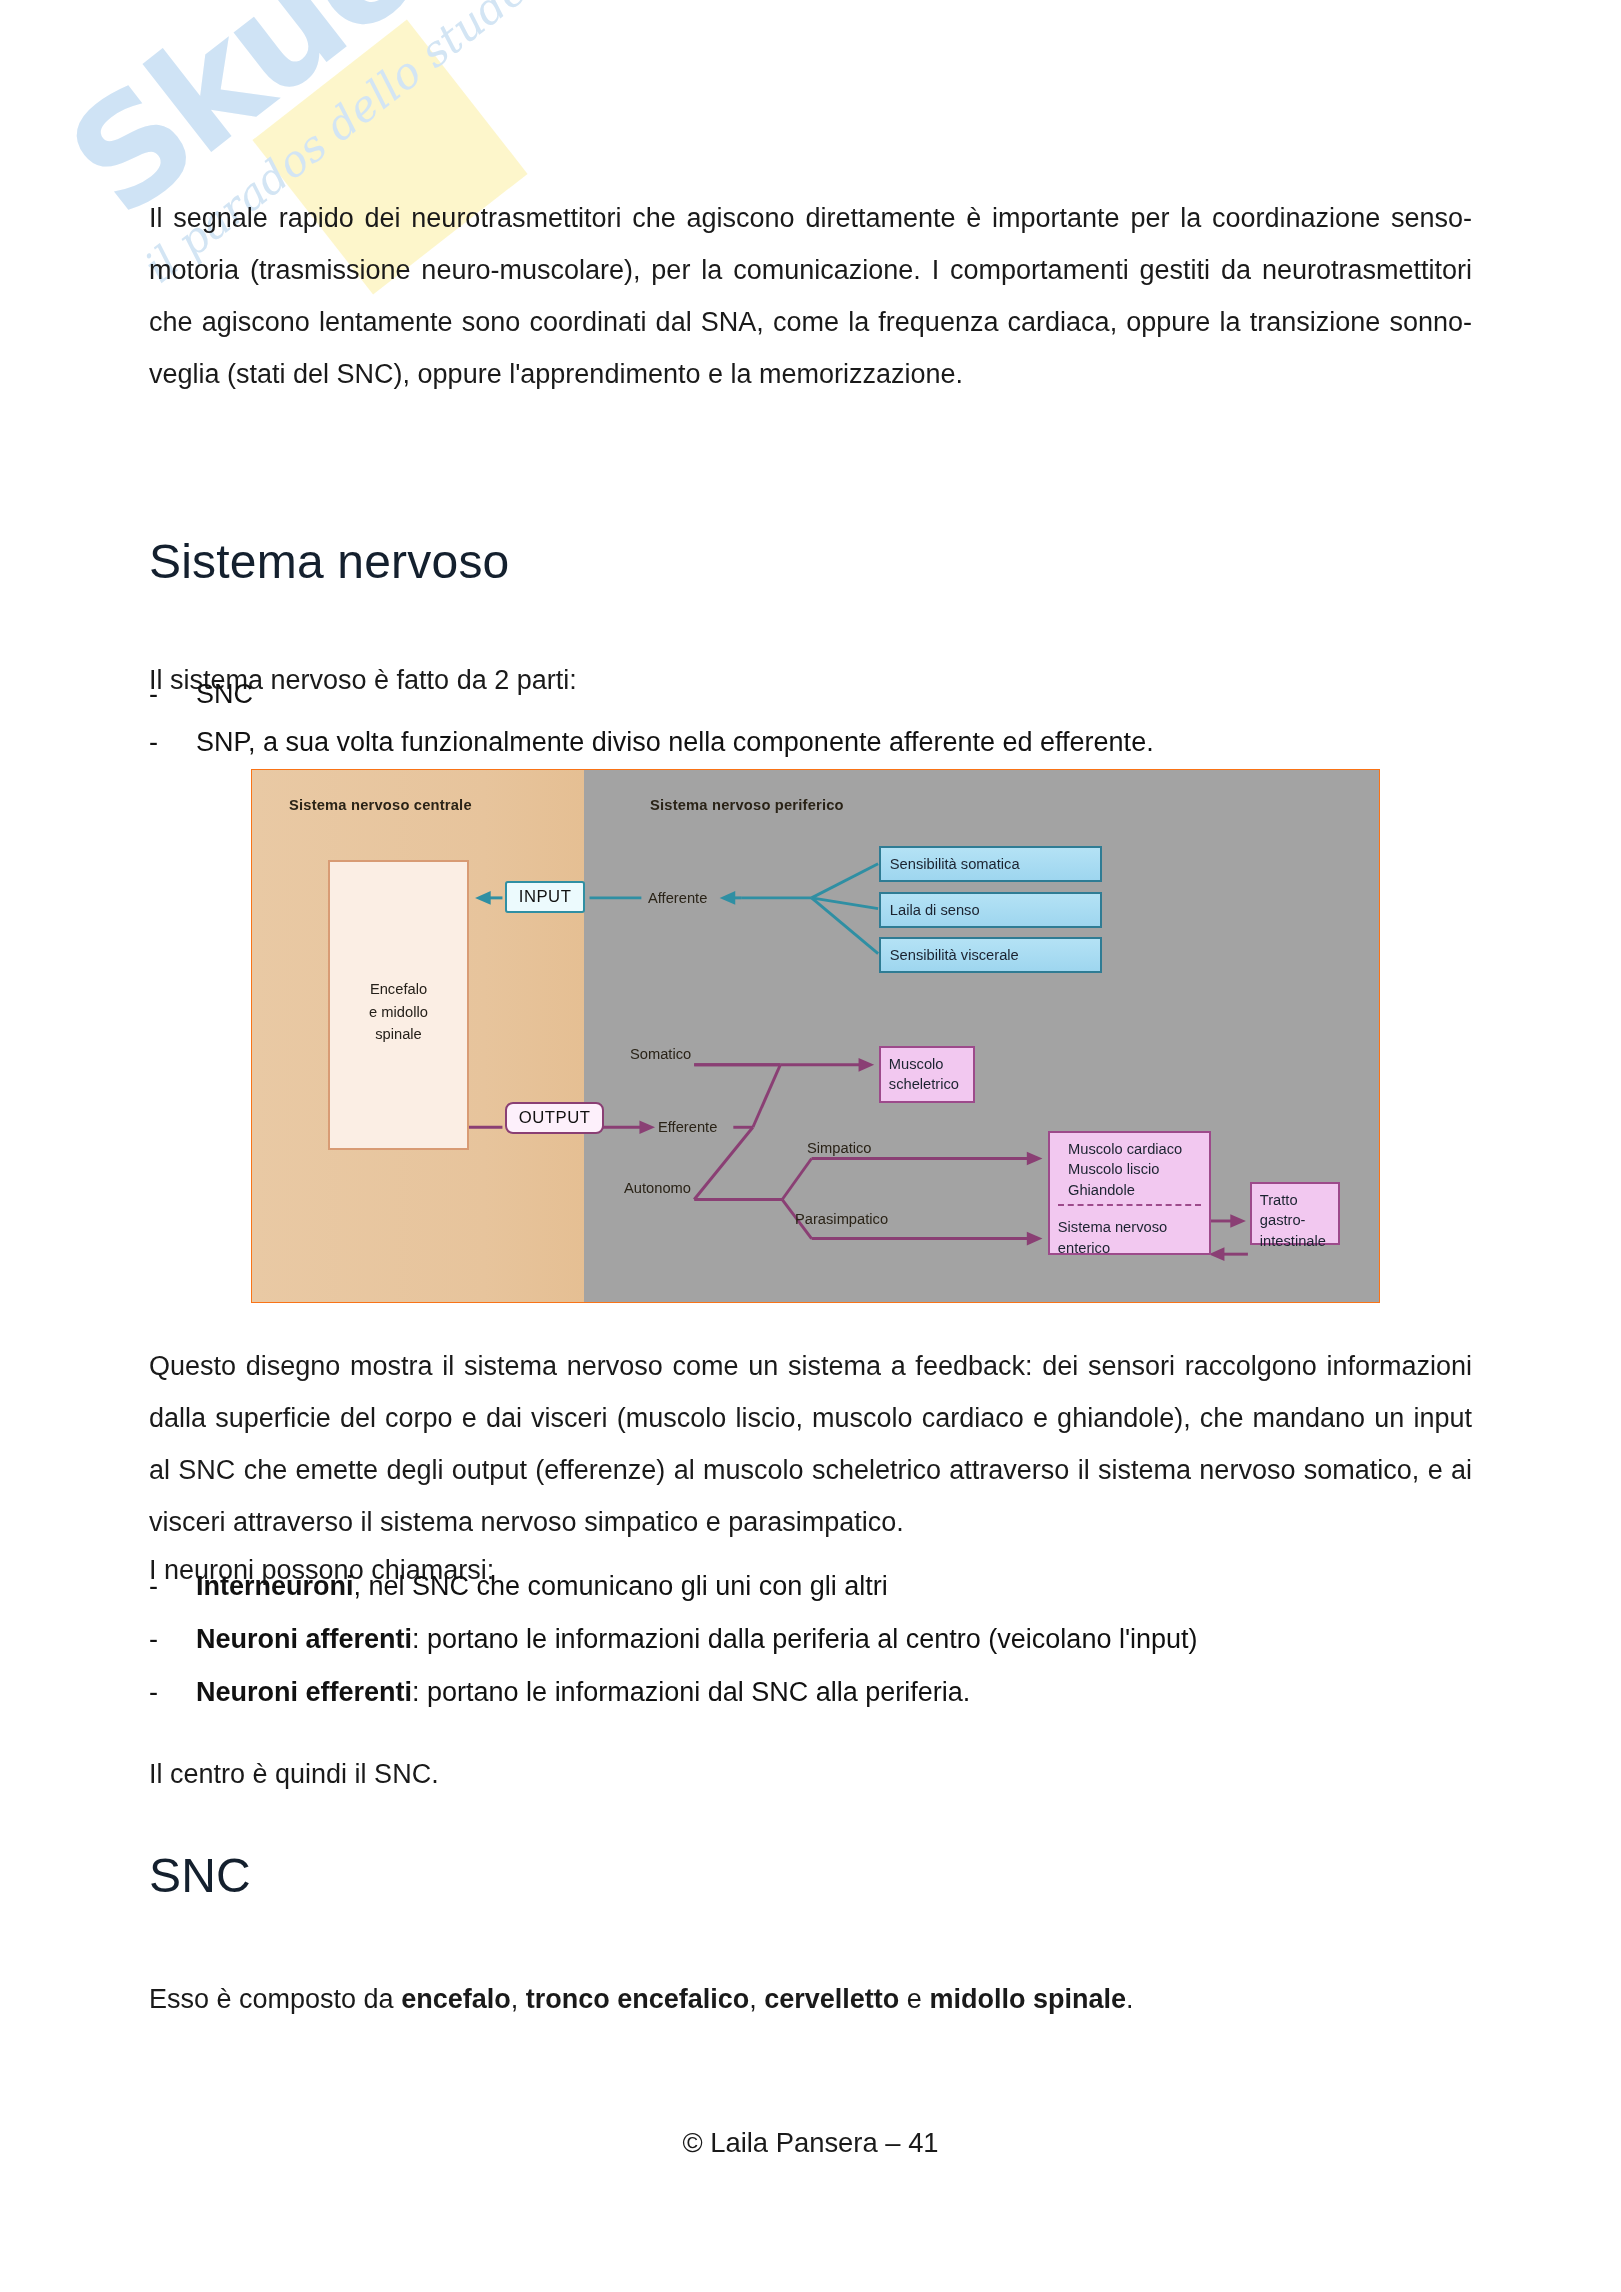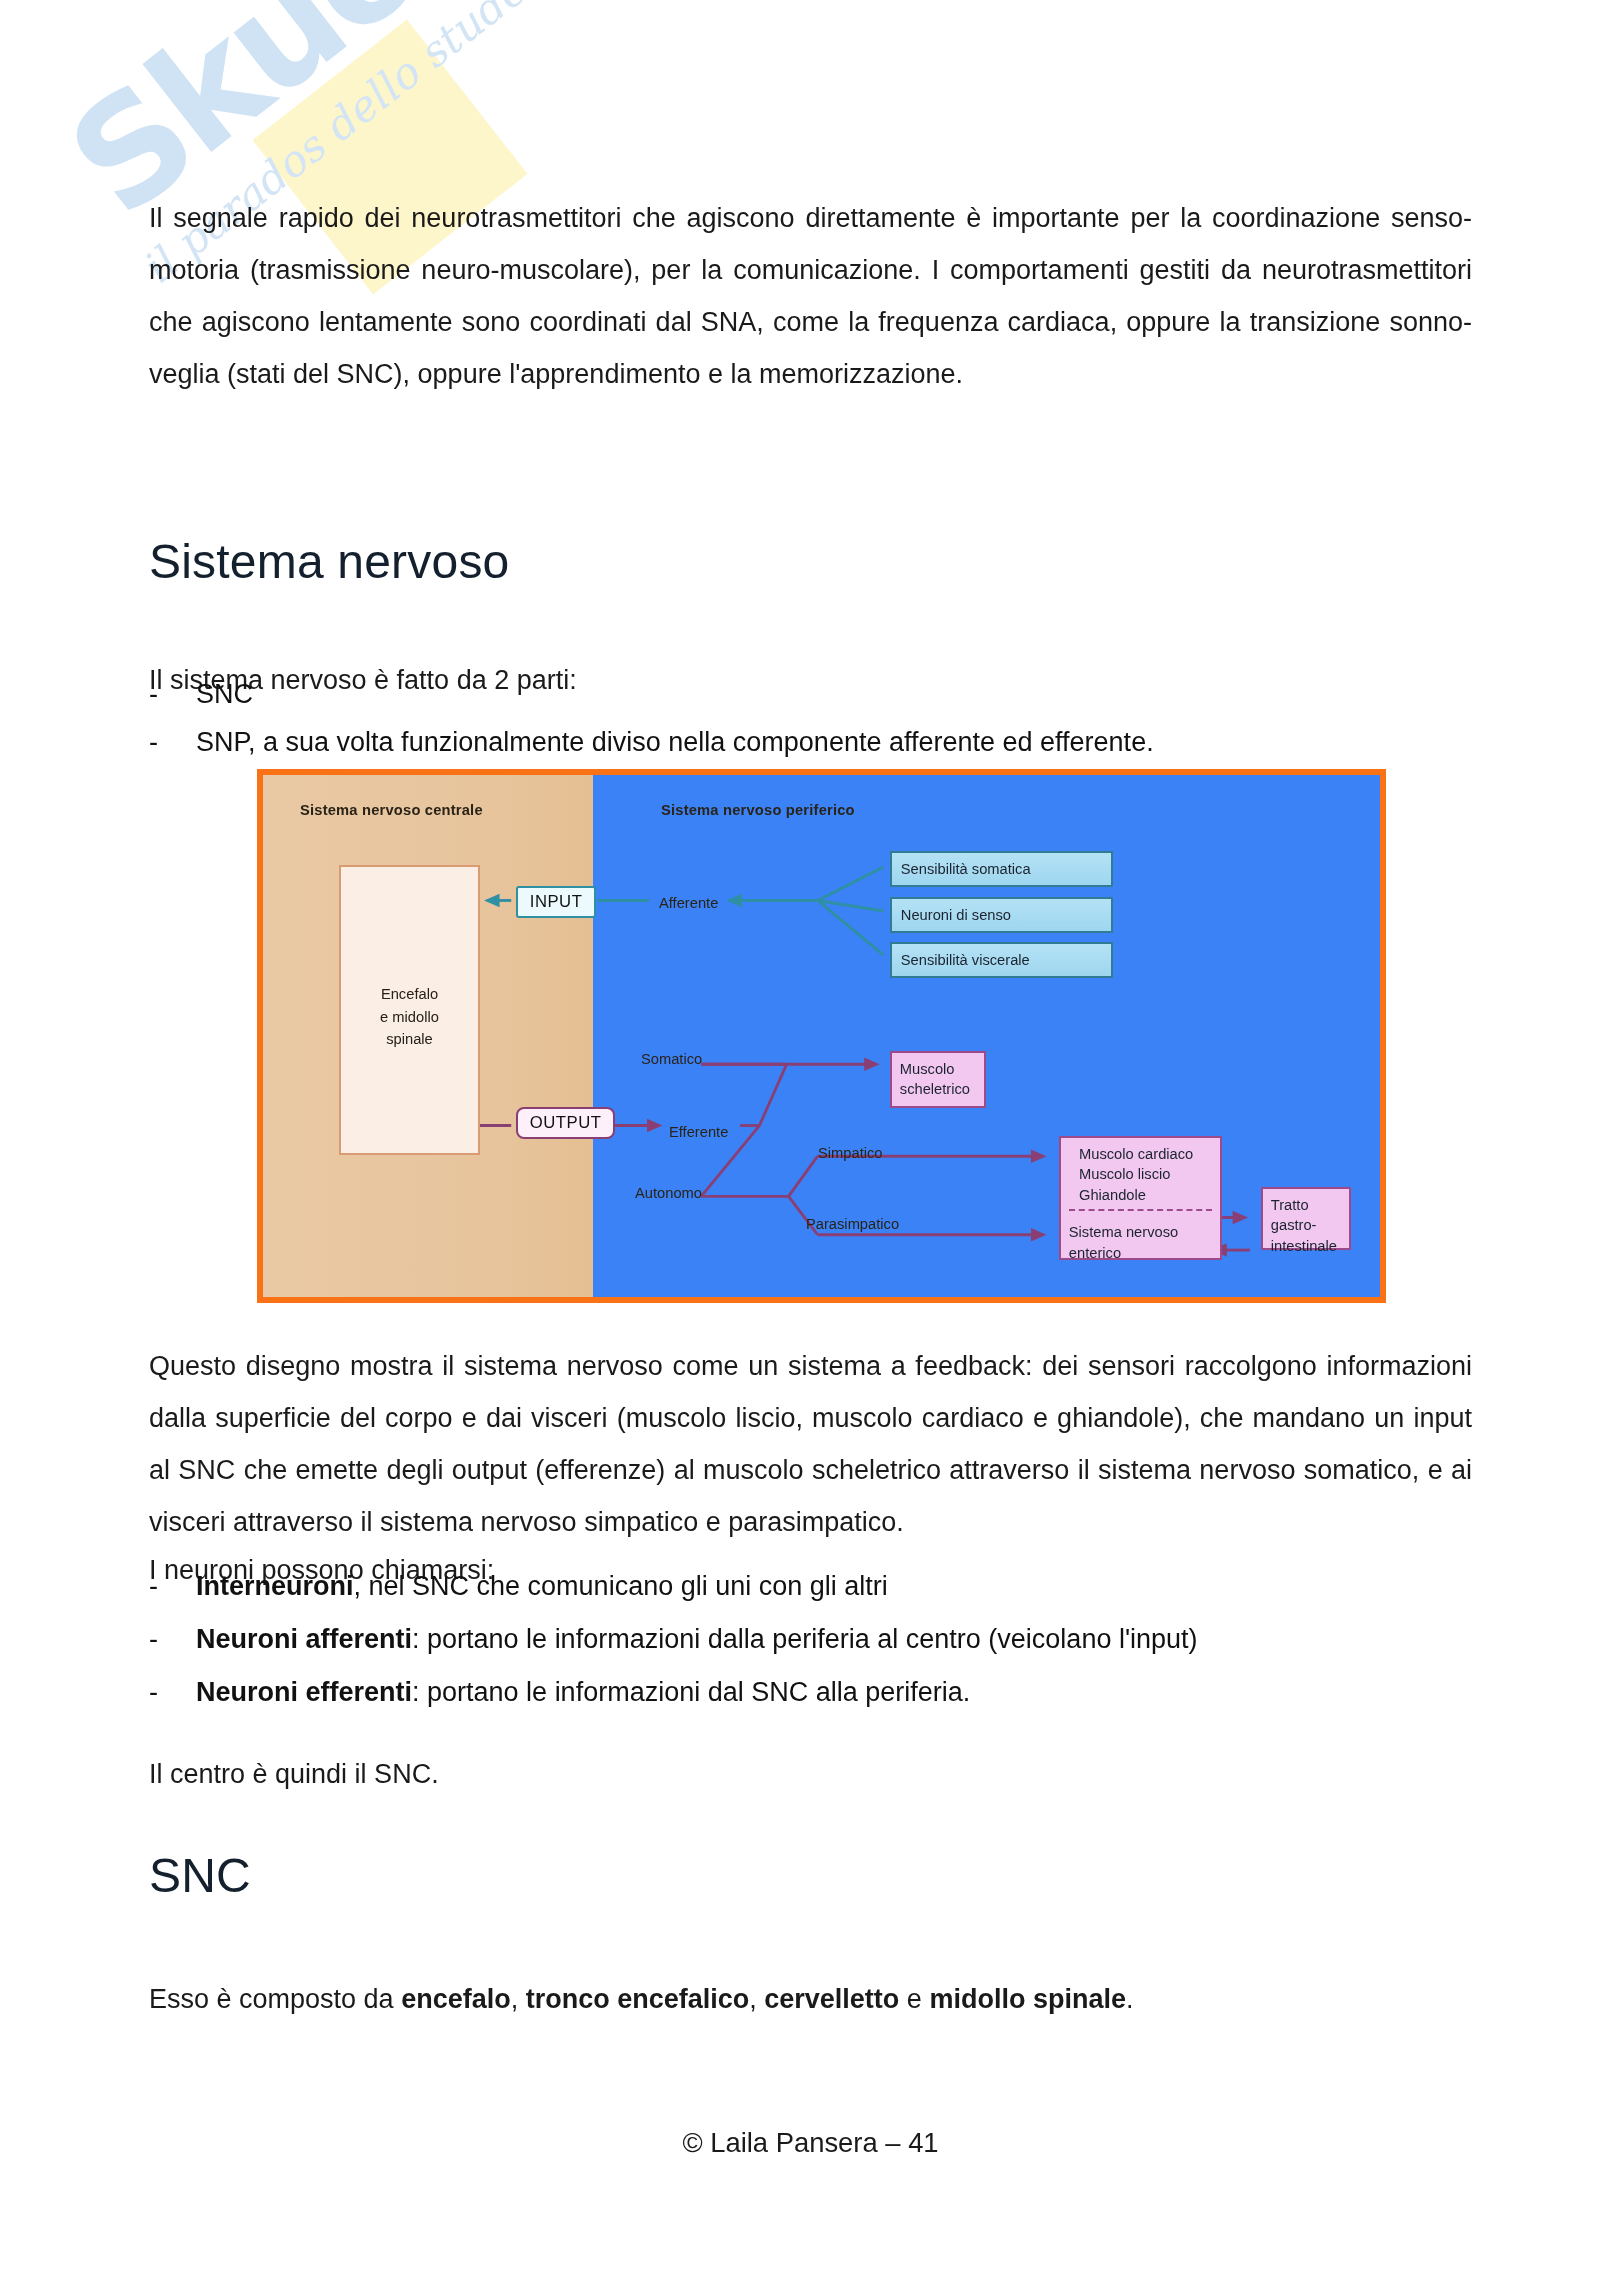--- a/index.html
+++ b/index.html
@@ -112,24 +112,23 @@
     color: #1a1a1a;
   }
 
   
   #diagram {
     position: absolute;
     left: 251px;
     top: 769px;
     width: 1129px;
     height: 534px;
-    background: #3b82f6;
+    background: #a3a3a3;
     overflow: hidden;
-    border: 6px solid #f97316;
-    margin-left: 6px;
+    border: 1px solid #f97316;
   }
   .snc-band {
     position: absolute;
     left: 0; top: 0;
     width: 29.5%;
     height: 100%;
     background: linear-gradient(to right, #e9c9a4 0%, #e7c49c 70%, #e5bf93 100%);
   }
   .d-title {
     position: absolute;
@@ -328,21 +327,21 @@
     <div class="io-box" id="box-output">OUTPUT</div>
 
     <div class="d-lbl" id="l-afferente">Afferente</div>
     <div class="d-lbl" id="l-efferente">Efferente</div>
     <div class="d-lbl" id="l-somatico">Somatico</div>
     <div class="d-lbl" id="l-autonomo">Autonomo</div>
     <div class="d-lbl" id="l-simpatico">Simpatico</div>
     <div class="d-lbl" id="l-parasimp">Parasimpatico</div>
 
     <div class="blue-box" id="bb1">Sensibilità somatica</div>
-    <div class="blue-box" id="bb2">Neuroni di senso</div>
+    <div class="blue-box" id="bb2">Laila di senso</div>
     <div class="blue-box" id="bb3">Sensibilità viscerale</div>
 
     <div class="pink-box" id="pb-skel" style="white-space:pre-line;">Muscolo
 scheletrico</div>
 
     <div class="pink-box" id="pb-visc">
       <div style="white-space:pre-line;">Muscolo cardiaco
 Muscolo liscio
 Ghiandole</div>
       <div class="pb-divider"></div>

